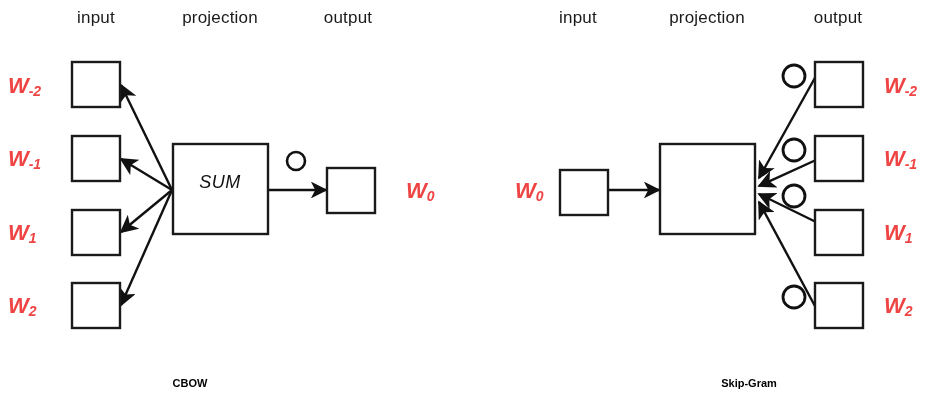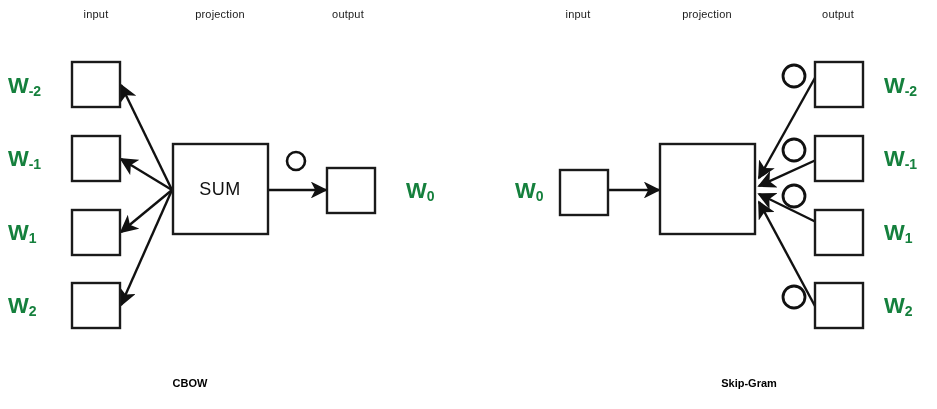--- a/index.html
+++ b/index.html
@@ -22,36 +22,37 @@
   .svg-layer {
     position: absolute;
     left: 0;
     top: 0;
     width: 937px;
     height: 409px;
   }
   
   .col-header {
     position: absolute;
-    font-size: 11px;
+    font-size: 17px;
     font-weight: 400;
     color: #1a1a1a;
     letter-spacing: 0.2px;
     white-space: nowrap;
     text-align: center;
     transform: translateX(-50%);
   }
   
   .w-label {
     position: absolute;
     font-size: 22px;
     font-weight: bold;
-    color: #15803d;
+    color: #ef4444;
     white-space: nowrap;
     line-height: 1;
+    font-style: italic;
   }
   .w-label .sub {
     font-size: 14px;
     font-weight: bold;
     vertical-align: baseline;
     position: relative;
     top: 3px;
     letter-spacing: -0.3px;
   }
   
@@ -146,21 +147,21 @@
   <div class="w-label" style="left:8px; top:148px;">
     <span>W</span><span class="sub">-1</span>
   </div>
   <div class="w-label" style="left:8px; top:222px;">
     <span>W</span><span class="sub">1</span>
   </div>
   <div class="w-label" style="left:8px; top:295px;">
     <span>W</span><span class="sub">2</span>
   </div>
 
-  <div class="sum-text" style="left:220px; top:189px;">SUM</div>
+  <div class="sum-text" style="left:220px; top:182px;font-style:italic;">SUM</div>
 
   <div class="w-label" style="left:406px; top:180px;">
     <span>W</span><span class="sub">0</span>
   </div>
 
   <div class="caption" style="left:190px; top:377px;">CBOW</div>
 
   <div class="col-header" style="left:578px; top:8px;">input</div>
   <div class="col-header" style="left:707px; top:8px;">projection</div>
   <div class="col-header" style="left:838px; top:8px;">output</div>

